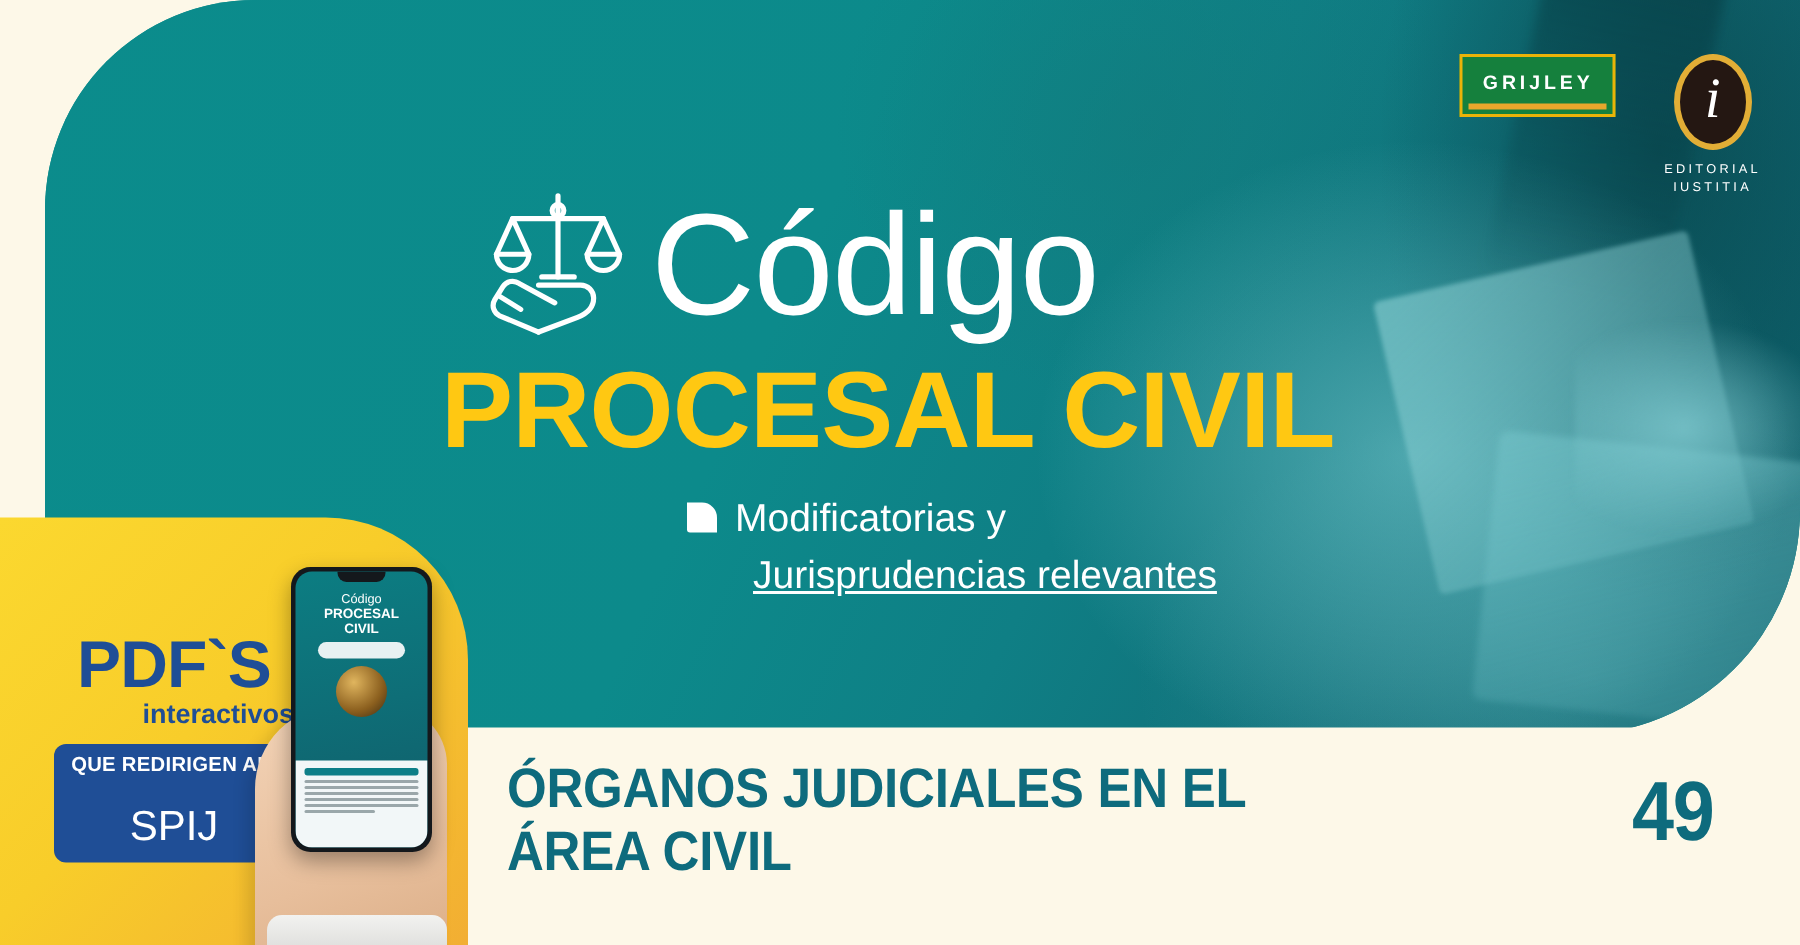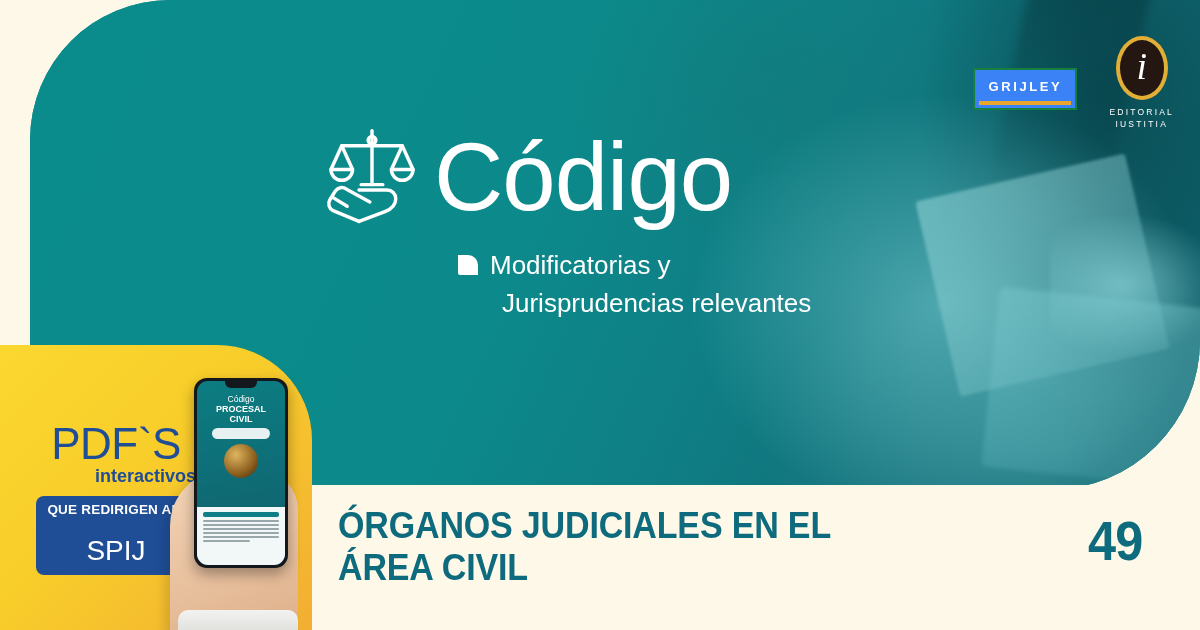--- a/index.html
+++ b/index.html
@@ -66,27 +66,26 @@
   }
 
   
   .logos {
     position: absolute; right: 26px; top: 36px;
     display: flex; align-items: flex-start; gap: 32px;
     z-index: 6;
   }
   .grijley-logo {
     width: 104px; height: 42px;
-    border: 2px solid #15803d;
-    background: #3b82f6;
+    border: 2px solid #eab308;
+    background: #15803d;
     display: flex; flex-direction: column;
     align-items: center; justify-content: center;
     position: relative;
     padding-bottom: 5px;
-    margin-top: 32px;
   }
   .grijley-logo .gtext {
     color: #FFFFFF;
     font-size: 13px;
     font-weight: 700;
     letter-spacing: 2.6px;
     line-height: 1;
   }
   .grijley-logo .gbar {
     position: absolute;
@@ -162,40 +161,40 @@
     border-radius: 0 10px 0 2px;
     flex: none;
     margin-top: 9px;
   }
   .subtitle-lines {
     color: #FFFFFF;
     font-size: 26px;
     font-weight: 400;
     line-height: 1.48;
   }
-  .subtitle-lines .l2 { margin-left: 12px; }
+  .subtitle-lines .l2 { margin-left: 12px; text-decoration: underline; }
 
   
   .yellow-panel {
     position: absolute;
     left: 0; top: 345px; width: 312px; height: 285px;
     background: linear-gradient(135deg, #FBD82F 0%, #F8CD2A 45%, #F2AE33 100%);
     border-top-right-radius: 95px;
     z-index: 7;
     overflow: hidden;
   }
   .pdf-text {
     position: absolute; left: 36px; top: 78px;
     width: 160px;
     text-align: center;
   }
   .pdf-big {
     color: #1F4E96;
     font-size: 44px;
-    font-weight: 400;
+    font-weight: 700;
     letter-spacing: -0.5px;
     line-height: .95;
   }
   .pdf-sub {
     color: #1F4E96;
     font-size: 18px;
     font-weight: 700;
     line-height: 1.1;
     margin-top: 2px;
     text-align: right;
@@ -374,20 +373,21 @@
         <path d="M12 44 a10 10 0 0 0 20 0" fill="none"></path>
         <path d="M78 22 L68 44 h20 z" fill="none"></path>
         <path d="M68 44 a10 10 0 0 0 20 0" fill="none"></path>
         <line x1="40" y1="58" x2="60" y2="58"></line>
         <path d="M38 63 h26 a8 8 0 0 1 8 8 q0 8 -10 12 l-24 9" fill="none"></path>
         <path d="M38 92 L14 82 a7 7 0 0 1 -3 -10 l5 -8 a7 7 0 0 1 10 -2 l22 12" fill="none"></path>
         <line x1="14" y1="70" x2="27" y2="78"></line>
       </svg>
       <div class="codigo">Código</div>
     </div>
+    <div class="procesal">PROCESAL CIVIL</div>
     <div class="subtitle">
       <span class="leaf-bullet"></span>
       <div class="subtitle-lines">
         <div class="l1">Modificatorias y</div>
         <div class="l2">Jurisprudencias relevantes</div>
       </div>
     </div>
   </div>
 
   <div class="bottom-bar"></div>

